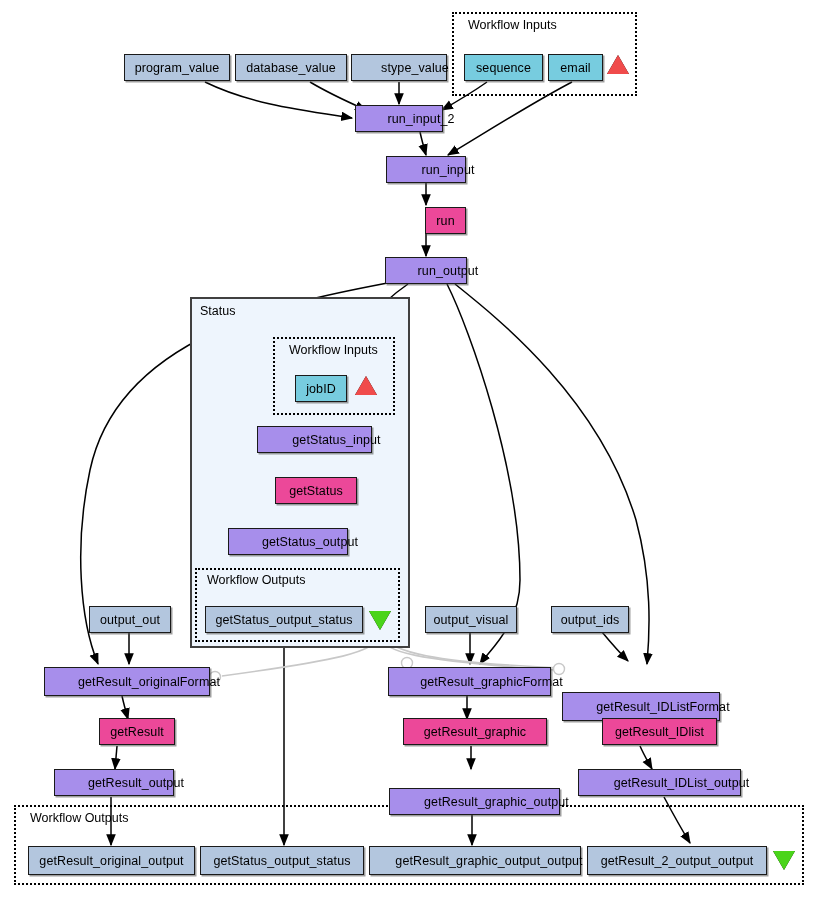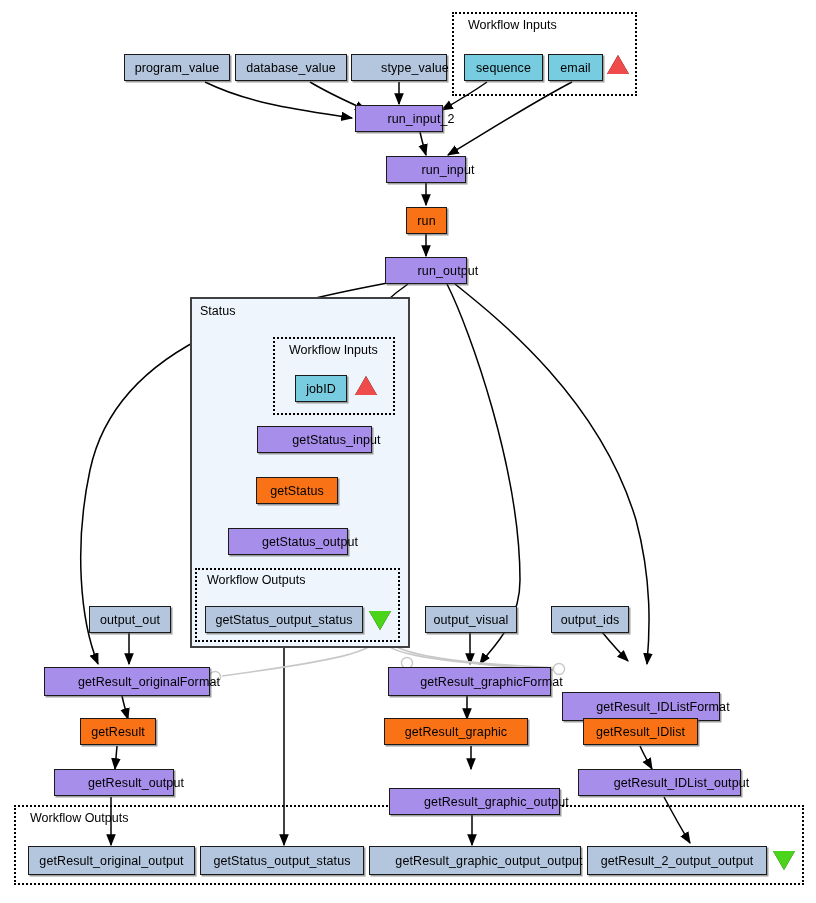--- a/index.html
+++ b/index.html
@@ -25,21 +25,21 @@
   
   .node{
     position:absolute;box-sizing:border-box;
     border:1px solid #1a1a1a;
     display:flex;align-items:center;justify-content:center;
     font-size:12.5px;color:#000;white-space:nowrap;
     box-shadow:1.5px 1.5px 0 rgba(80,80,80,.55);
     letter-spacing:.1px;
   }
   .n-purple{background:#a78eeb;padding-left:44px;}
-  .n-green{background:#f97316;}
+  .n-green{background:#ec4899;margin-left:19px;}
   .n-cyan{background:#77ccdf;}
   .n-steel{background:#b3c6de;}
 
   
   .tri{position:absolute;width:0;height:0;}
   .tri-up{
     border-left:11px solid transparent;
     border-right:11px solid transparent;
     border-bottom:19px solid #f04b4b;
     filter:drop-shadow(0 0 .6px #000);

